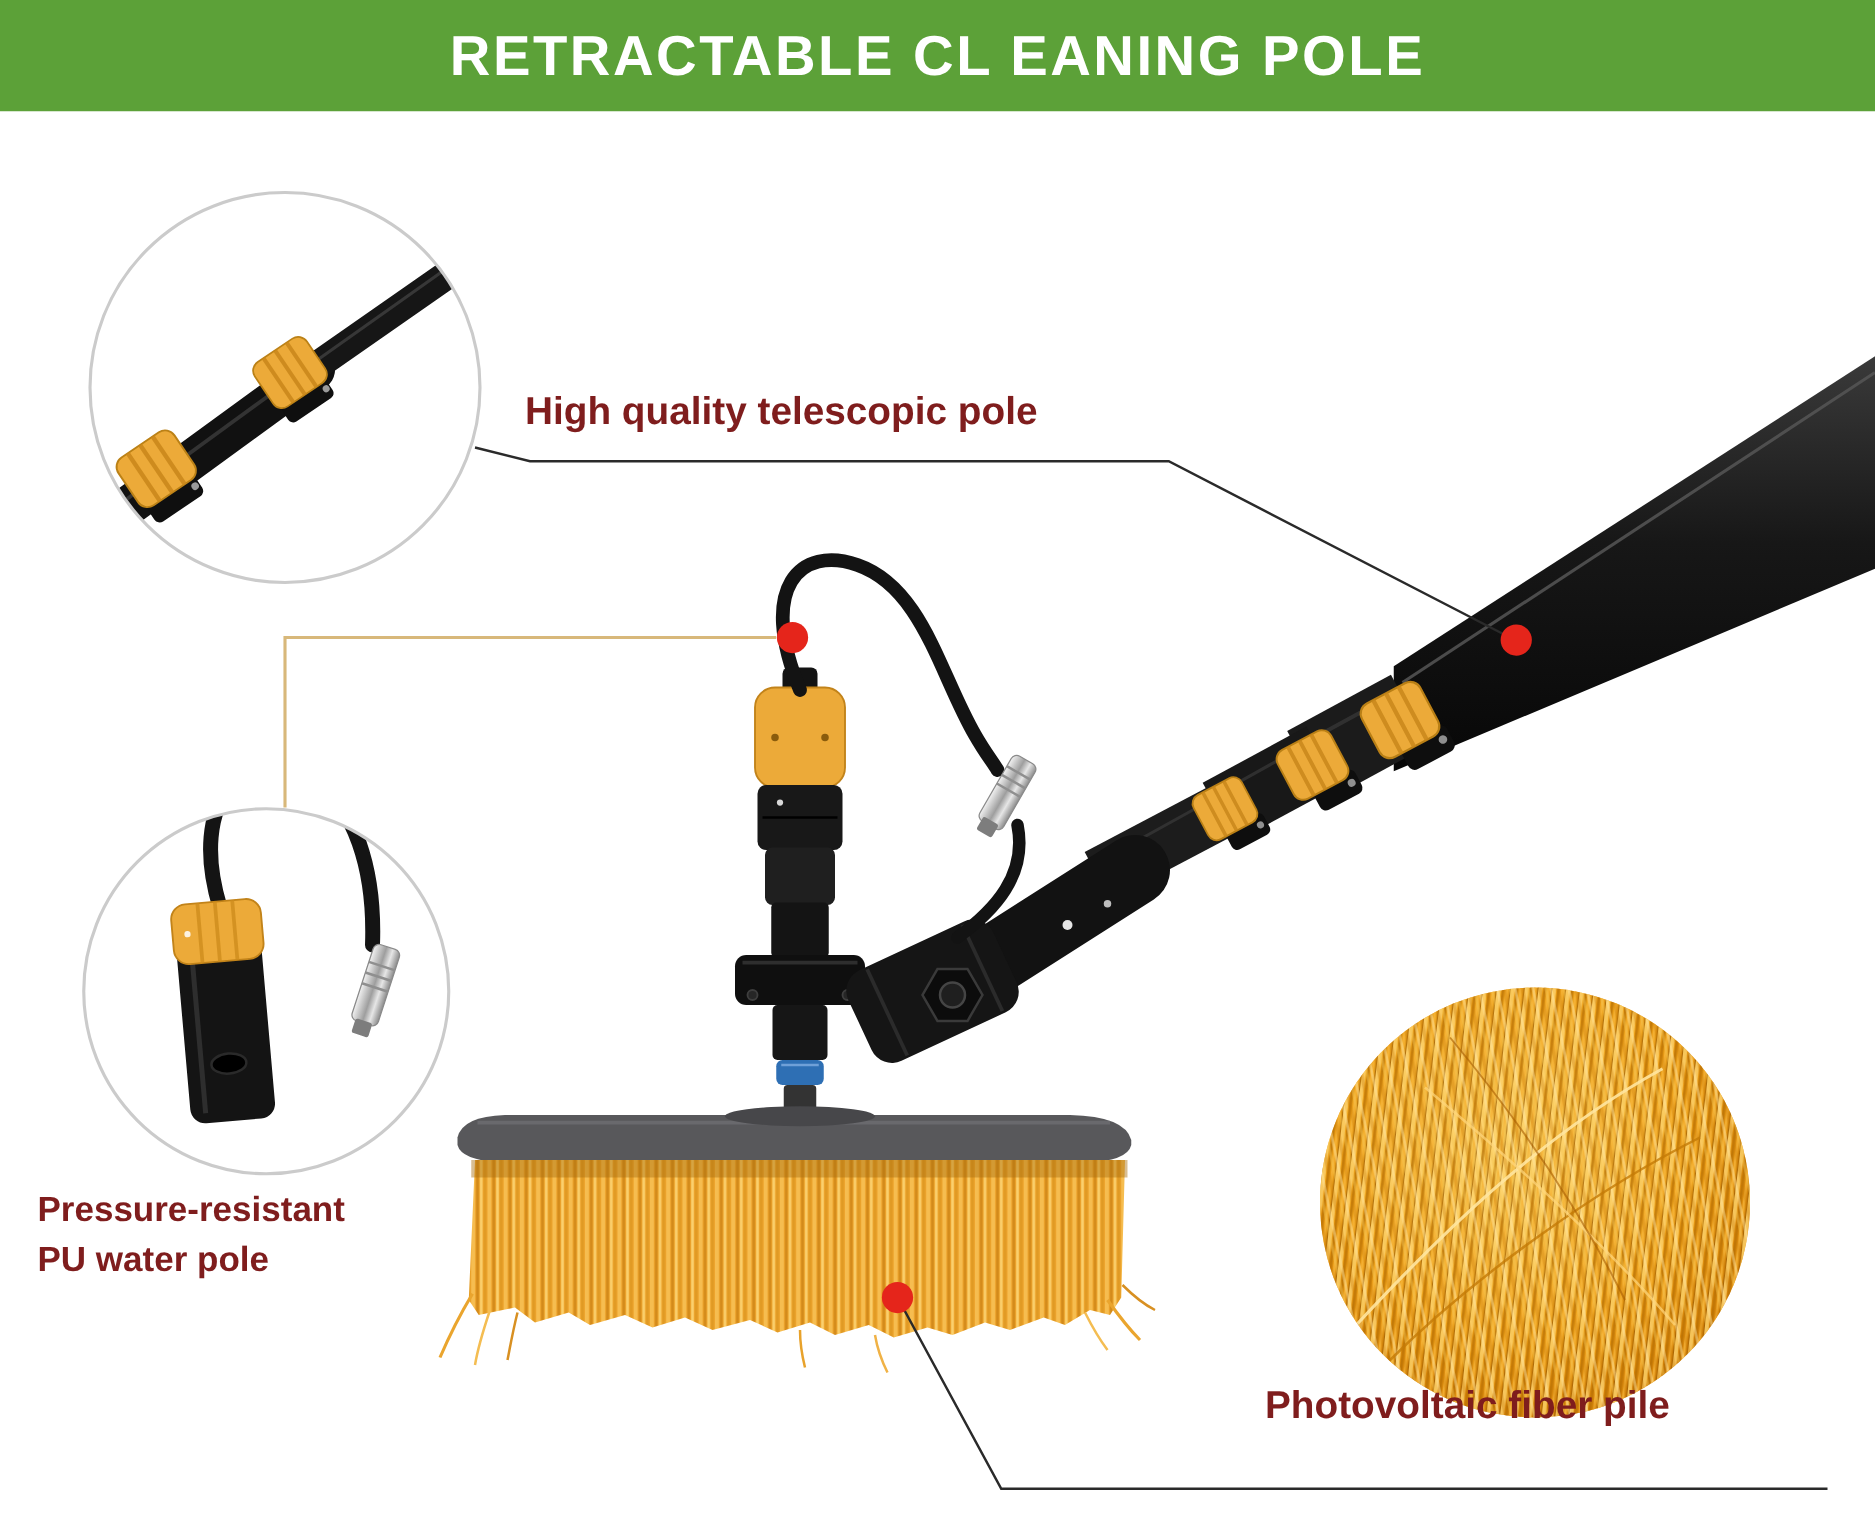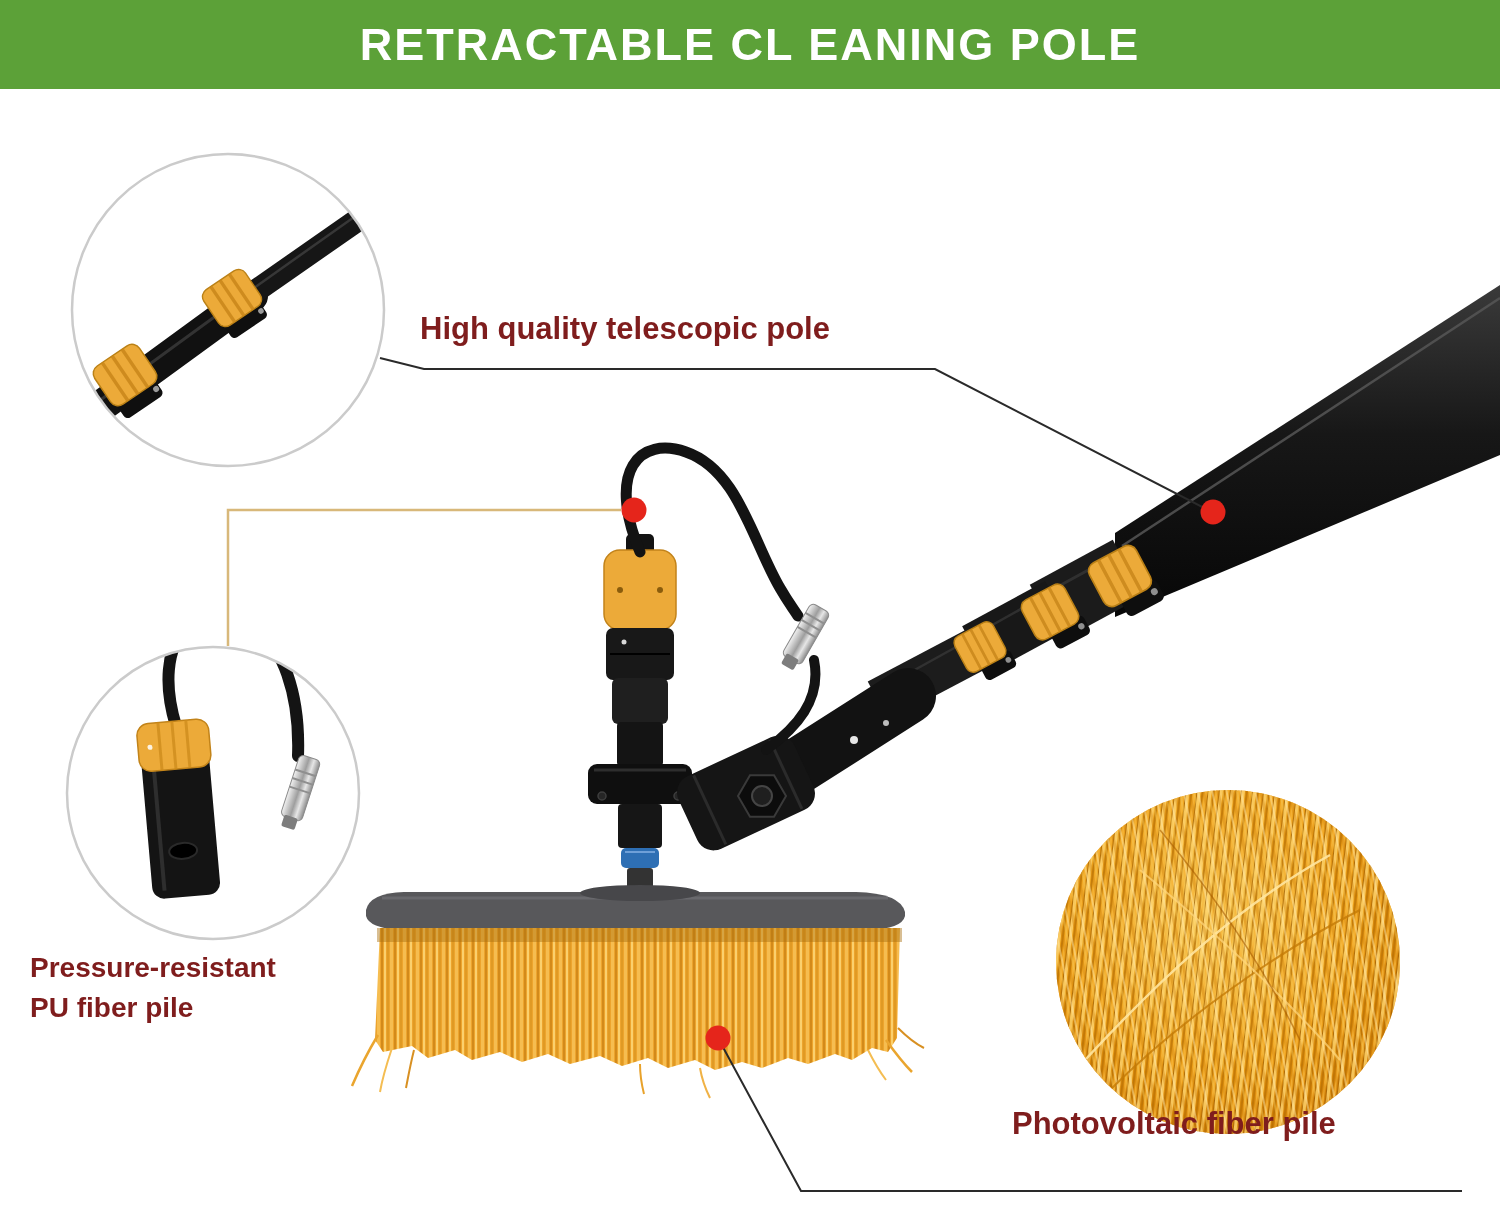--- a/index.html
+++ b/index.html
@@ -249,18 +249,18 @@
 
     <circle cx="1213" cy="512" r="12.5" fill="#e5251b"></circle>
     <circle cx="634" cy="510" r="12.5" fill="#e5251b"></circle>
     <circle cx="718" cy="1038" r="12.5" fill="#e5251b"></circle>
   </svg>
 
   <div class="label" id="label-telescopic">High quality telescopic pole</div>
 
   <div class="label" id="label-waterpipe">
     <div>Pressure-resistant</div>
-    <div>PU fiber pile</div>
+    <div>PU water pole</div>
   </div>
 
   <div class="label" id="label-brush">Photovoltaic fiber pile</div>
 
 </div>
 
 </body></html>

